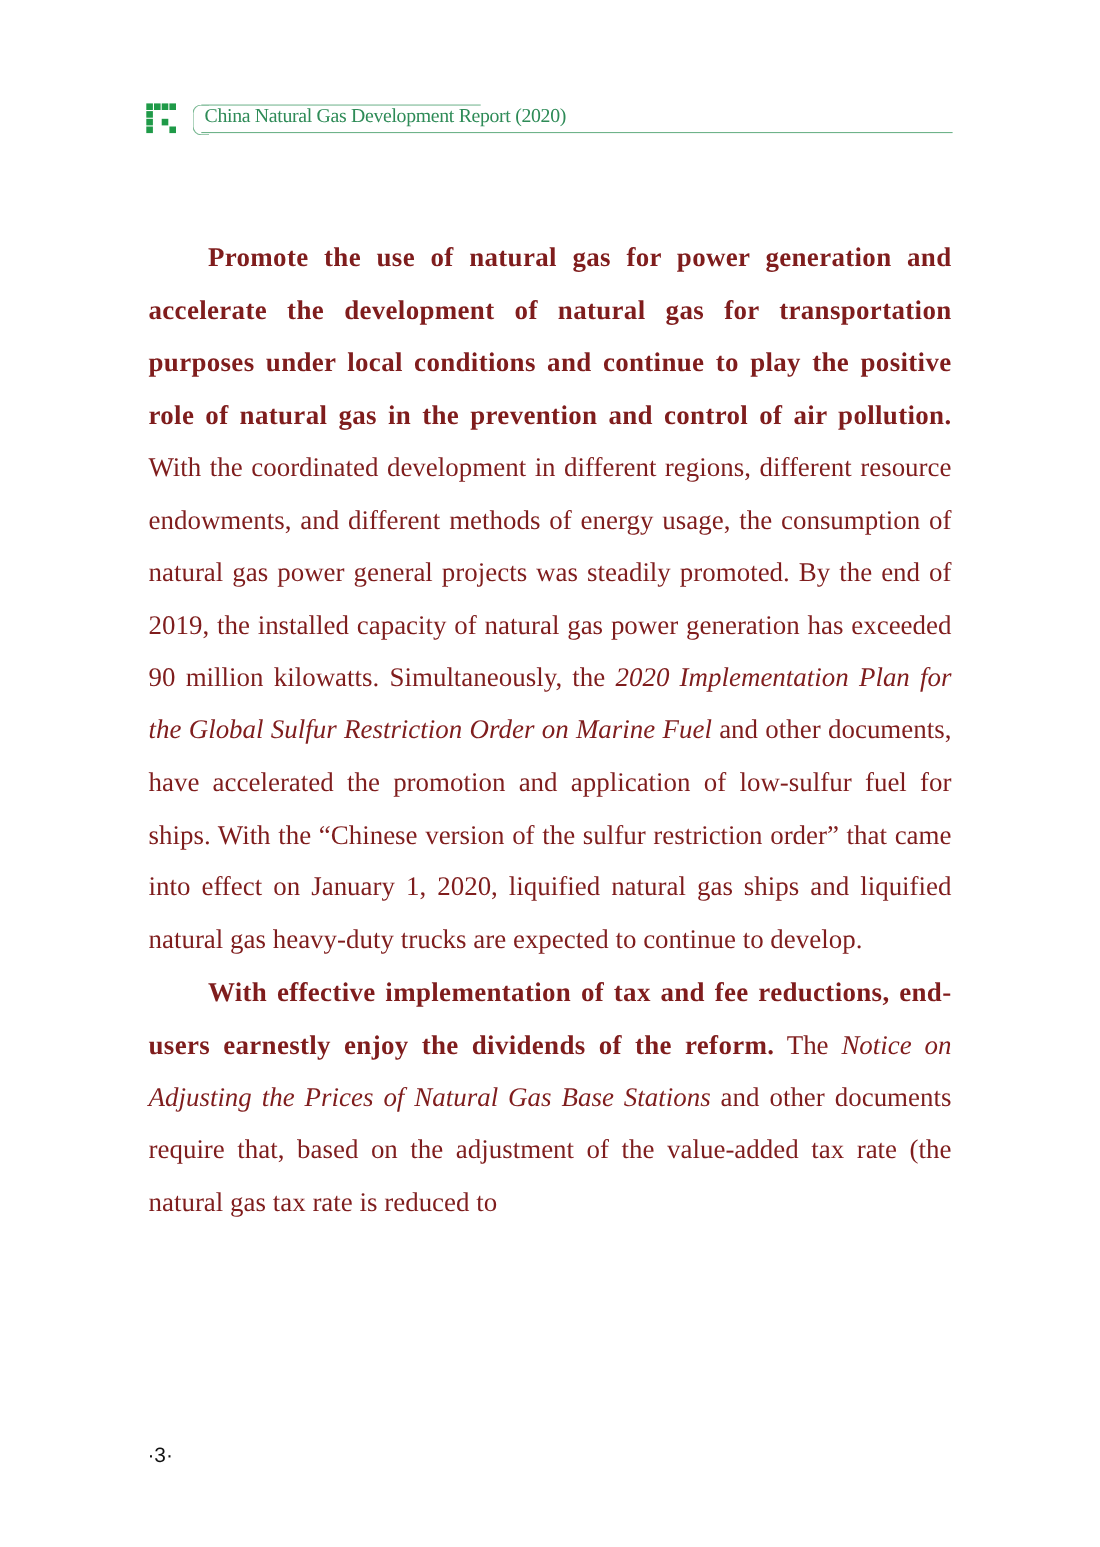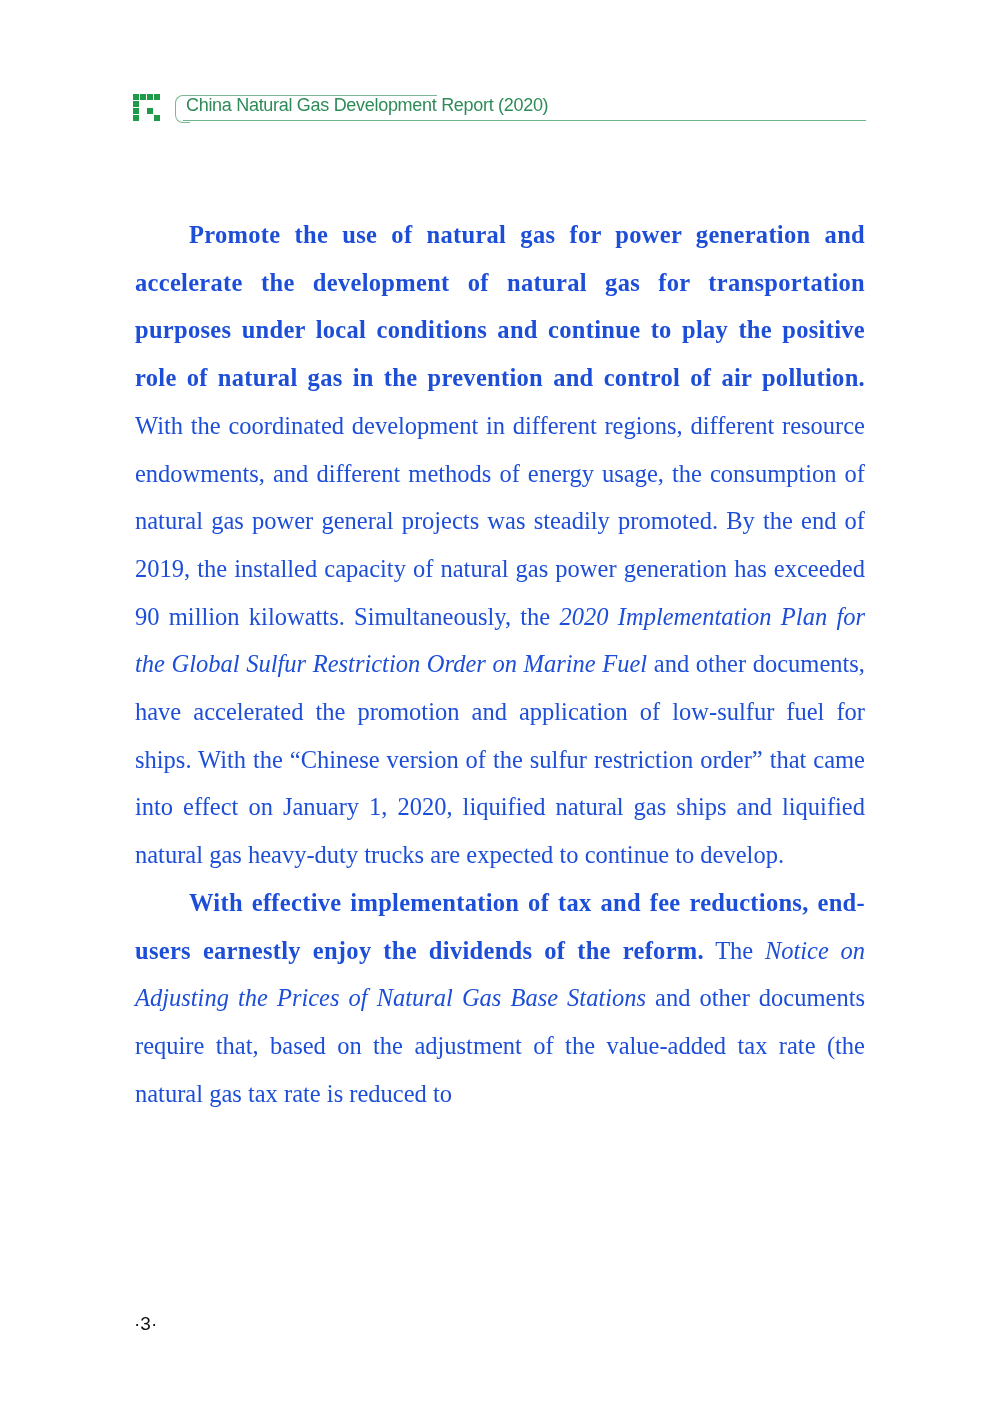--- a/index.html
+++ b/index.html
@@ -71,21 +71,21 @@
       left: 8px;
       top: 28px;
       width: 683px;
       height: 0;
       border-top: 1.8px solid #6fb38a;
     }
     .header-title {
       position: absolute;
       left: 11px;
       top: 3px;
-      font-family: Liberation Sans, sans-serif;
+      font-family: Liberation Serif, serif;
       font-size: 18px;
       color: #2e8b57;
       white-space: nowrap;
       letter-spacing: -0.3px;
     }
     
     .section-heading {
       position: absolute;
       left: 190px;
       top: 158px;
@@ -98,21 +98,21 @@
     }
     
     .body-text {
       position: absolute;
       left: 135px;
       top: 211px;
       width: 730px;
       font-family: "Liberation Serif", serif;
       font-size: 24.5px;
       line-height: 47.7px;
-      color: #1d4ed8;
+      color: #7f1d1d;
       text-align: justify;
     }
     .body-text p {
       margin: 0;
       text-indent: 54px;
     }
     .body-text .lead {
       font-weight: bold;
       letter-spacing: 0.3px;
     }

